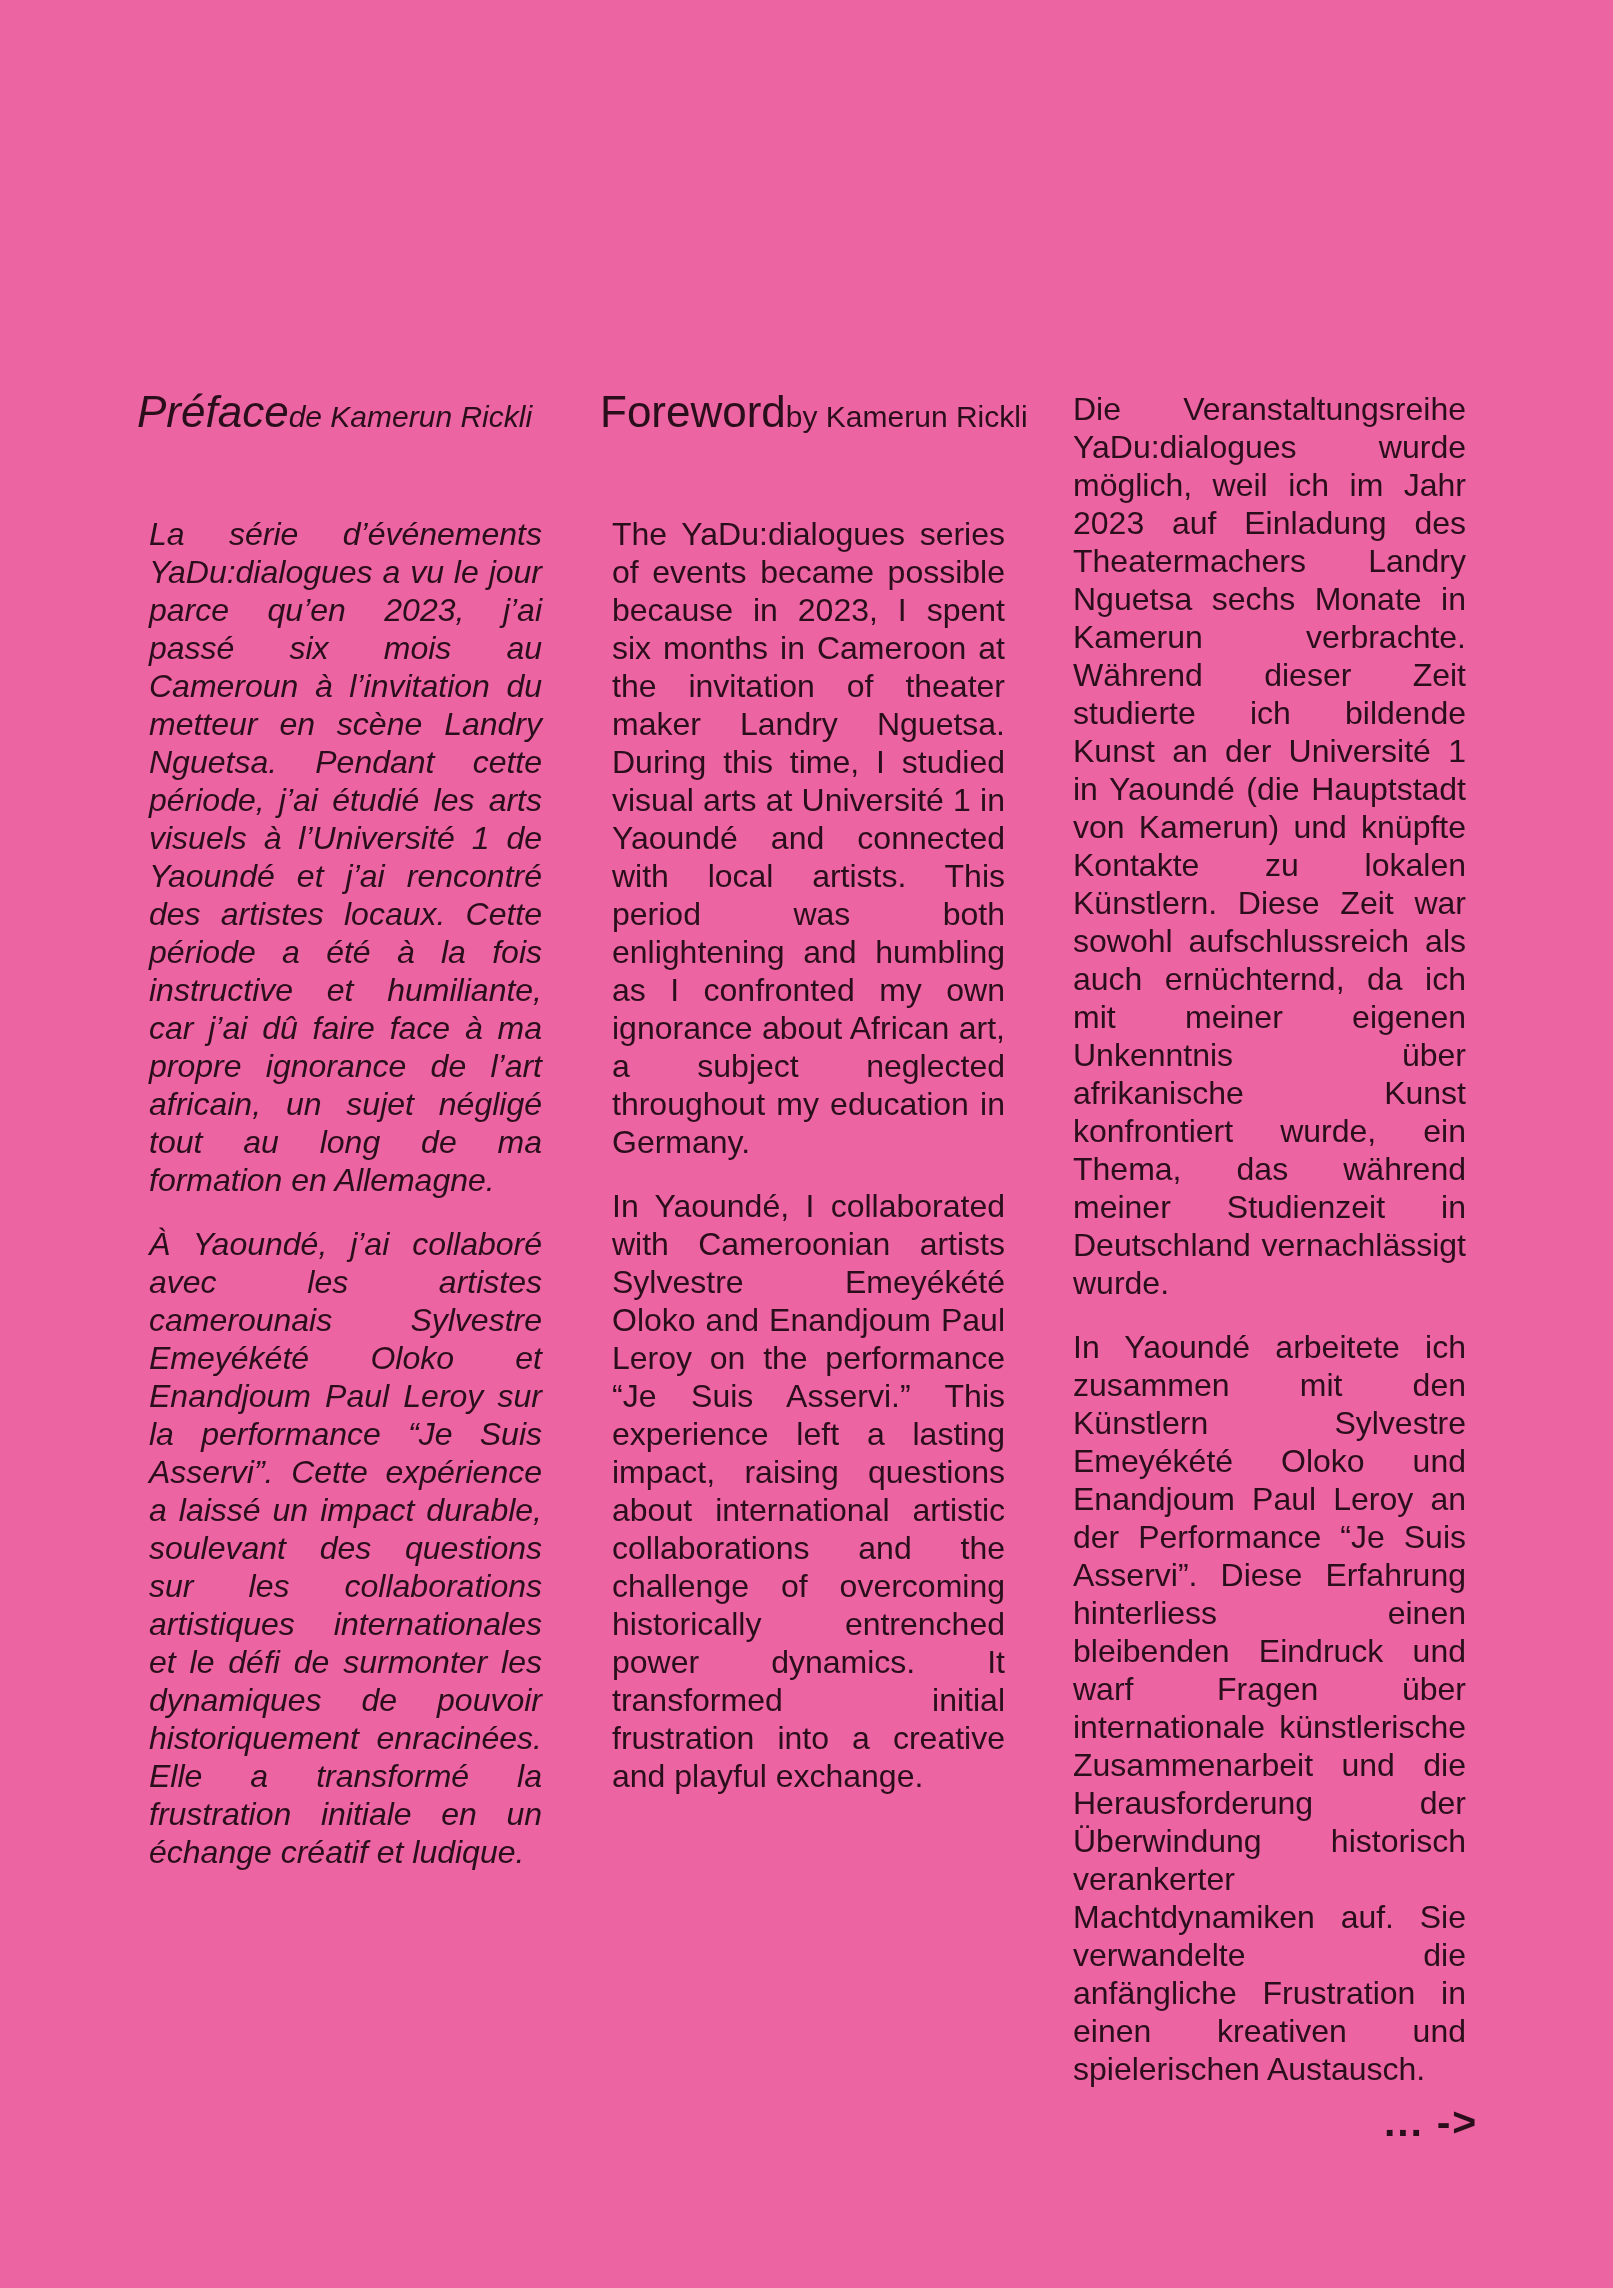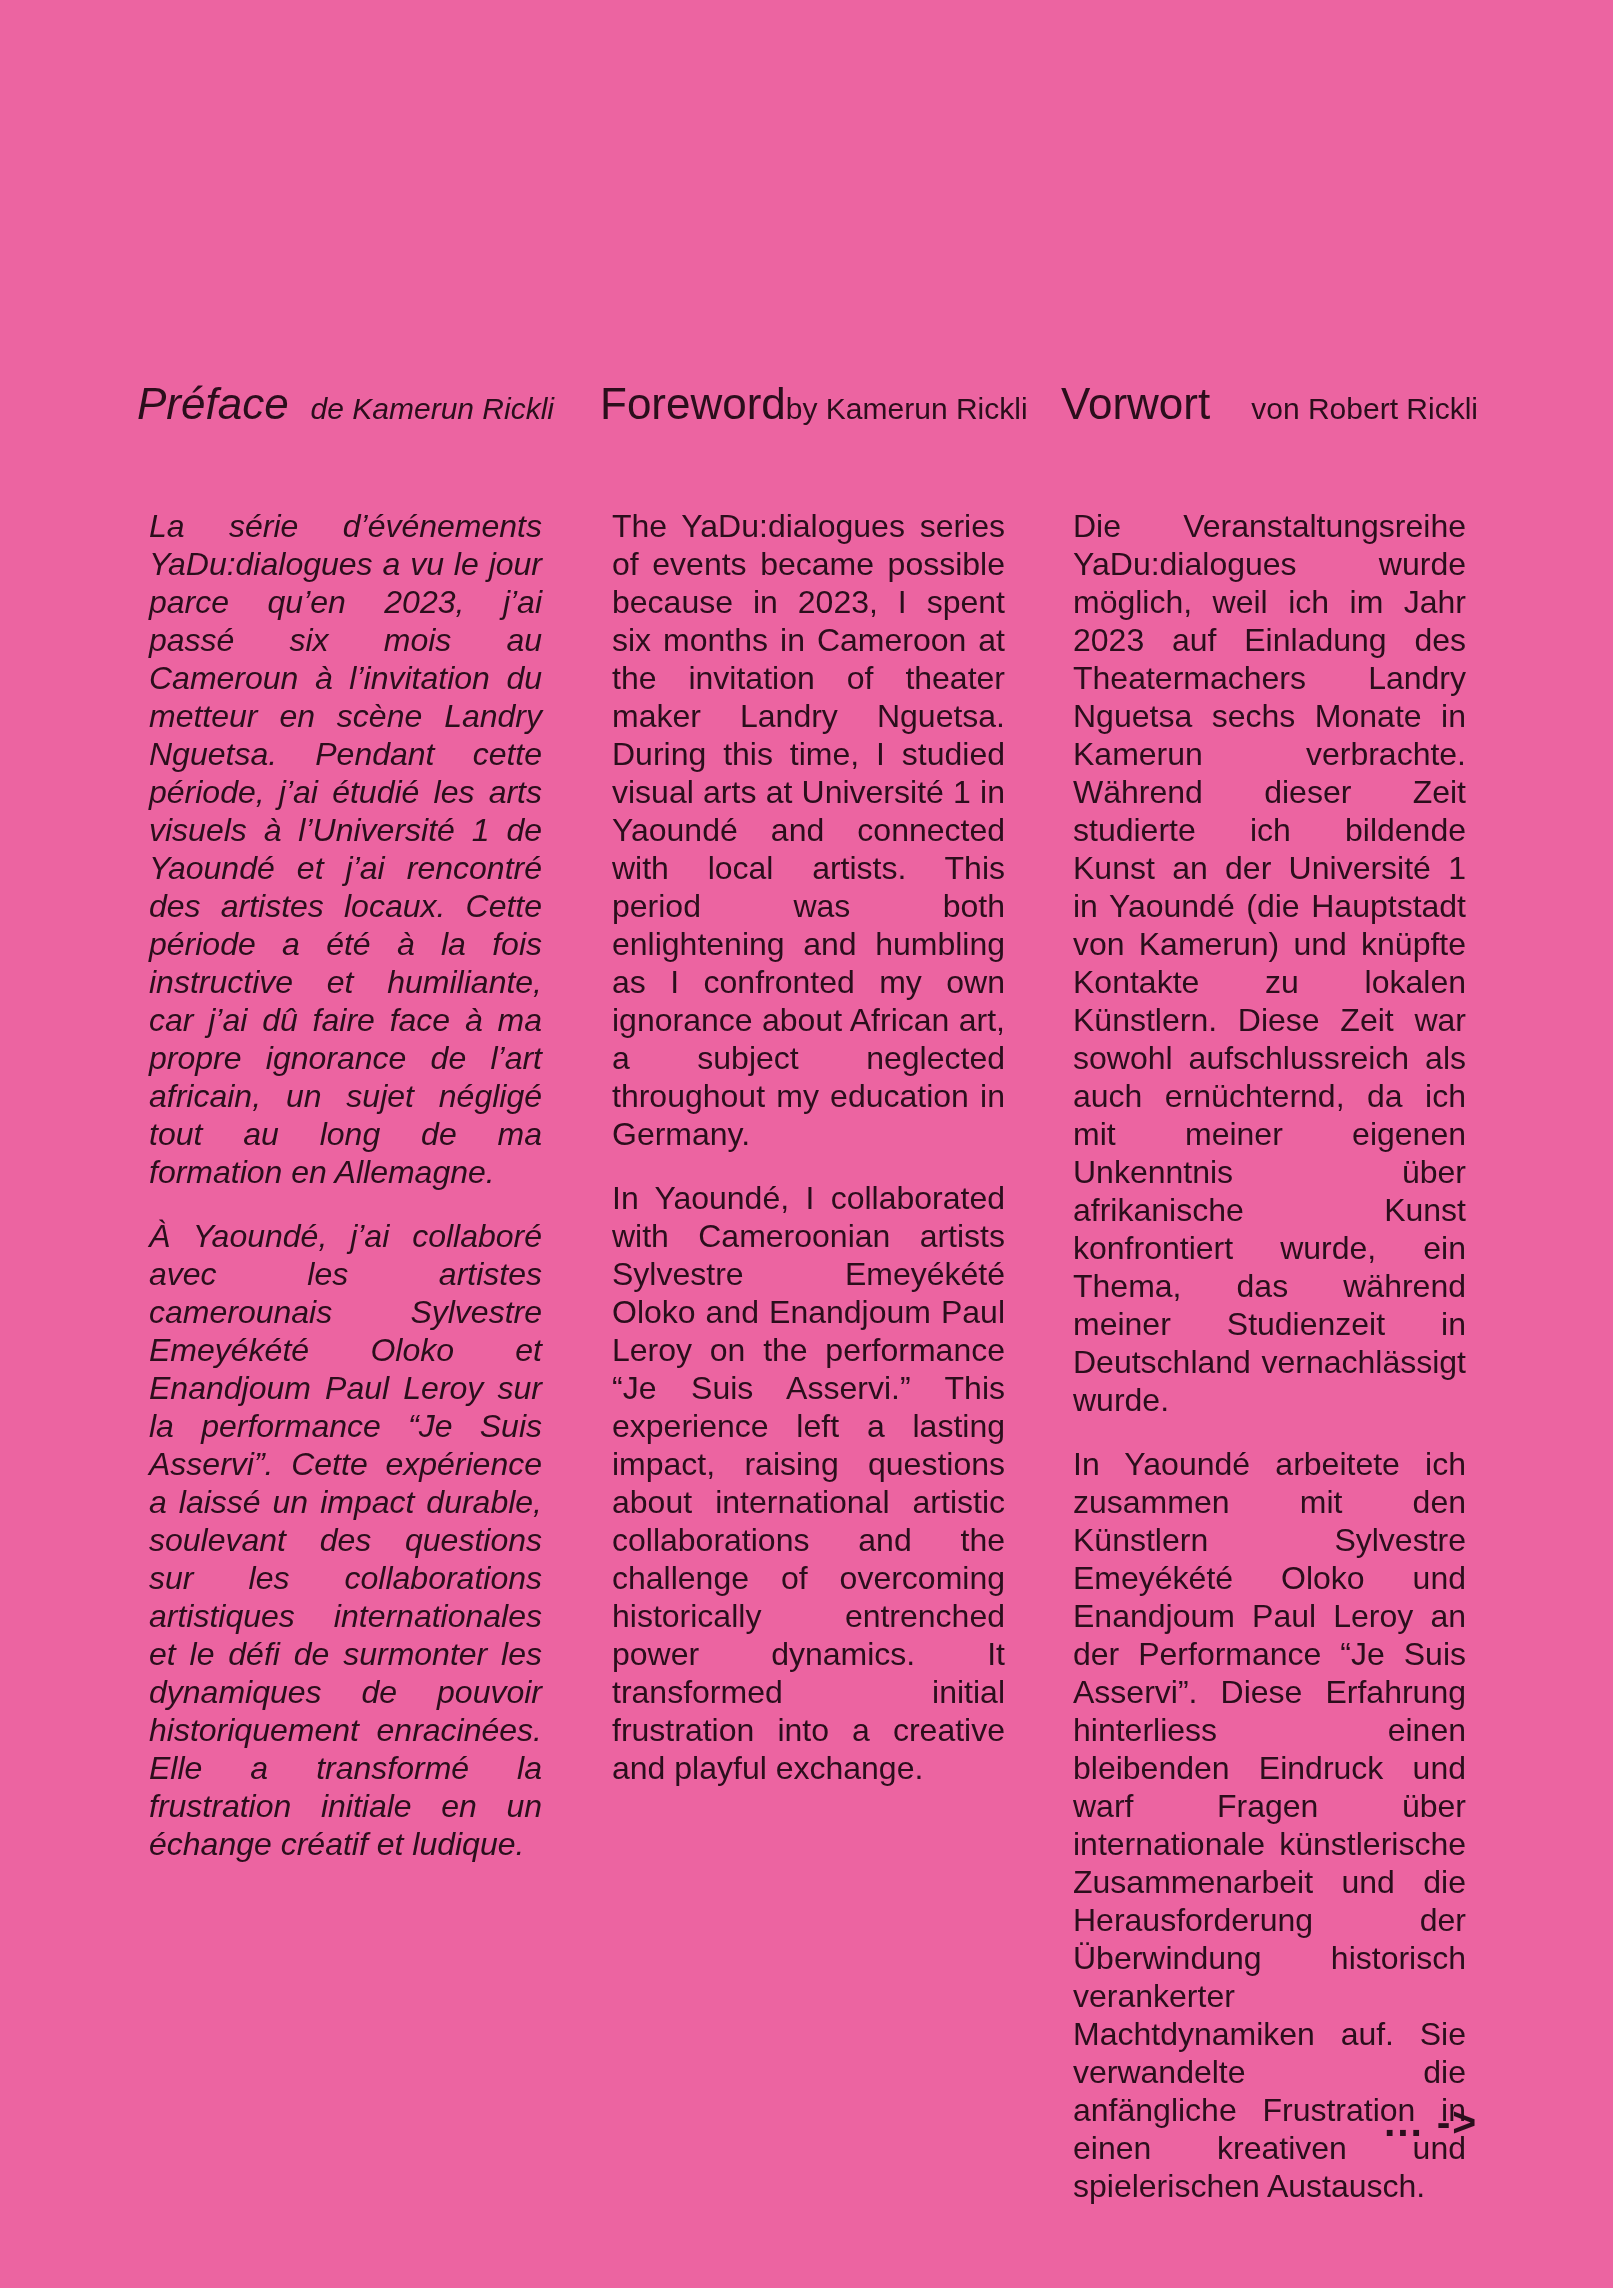--- a/index.html
+++ b/index.html
@@ -19,23 +19,23 @@
     position: absolute;
     top: 378px;
     width: 417px;
   }
   .col-fr { left: 137px; }
   .col-en { left: 600px; }
   .col-de { left: 1061px; }
 
   .heading {
     display: flex;
-    justify-content: space-between;
+    justify-content: flex-start;
     align-items: baseline;
-    margin: 4px 0 81px 0;
+    margin: 12px 0 81px 0;
     white-space: nowrap;
   }
   .heading .title {
     font-size: 44px;
     line-height: 1;
   }
   .heading .byline {
     font-size: 30px;
     line-height: 1;
   }
@@ -86,24 +86,20 @@
   <section class="col col-en" lang="en">
     <header class="heading">
       <span class="title">Foreword</span>
       <span class="byline">by Kamerun Rickli</span>
     </header>
     <p>The YaDu:dialogues series of events became possible because in 2023, I spent six months in Cameroon at the invitation of theater maker Landry Nguetsa. During this time, I studied visual arts at Université 1 in Yaoundé and connected with local artists. This period was both enlightening and humbling as I confronted my own ignorance about African art, a subject neglected throughout my education in Germany.</p>
     <p>In Yaoundé, I collaborated with Cameroonian artists Sylvestre Emeyékété Oloko and Enandjoum Paul Leroy on the performance “Je Suis Asservi.” This experience left a lasting impact, raising questions about international artistic collaborations and the challenge of overcoming historically entrenched power dynamics. It transformed initial frustration into a creative and playful exchange.</p>
   </section>
 
   <section class="col col-de" lang="de">
-    <header class="heading">
-      <span class="title">Vorwort</span>
-      <span class="byline">von Robert Rickli</span>
-    </header>
     <p>Die Veranstaltungsreihe YaDu:dialogues wurde möglich, weil ich im Jahr 2023 auf Einladung des Theatermachers Landry Nguetsa sechs Monate in Kamerun verbrachte. Während dieser Zeit studierte ich bildende Kunst an der Université 1 in Yaoundé (die Hauptstadt von Kamerun) und knüpfte Kontakte zu lokalen Künstlern. Diese Zeit war sowohl aufschlussreich als auch ernüchternd, da ich mit meiner eigenen Unkenntnis über afrikanische Kunst konfrontiert wurde, ein Thema, das während meiner Studienzeit in Deutschland vernachlässigt wurde.</p>
     <p>In Yaoundé arbeitete ich zusammen mit den Künstlern Sylvestre Emeyékété Oloko und Enandjoum Paul Leroy an der Performance “Je Suis Asservi”. Diese Erfahrung hinterliess einen bleibenden Eindruck und warf Fragen über internationale künstlerische Zusammenarbeit und die Herausforderung der Überwindung historisch verankerter Machtdynamiken auf. Sie verwandelte die anfängliche Frustration in einen kreativen und spielerischen Austausch.</p>
   </section>
 
   <div class="continuation">... -&gt;</div>
 
 </div>
 
 
 </body></html>

